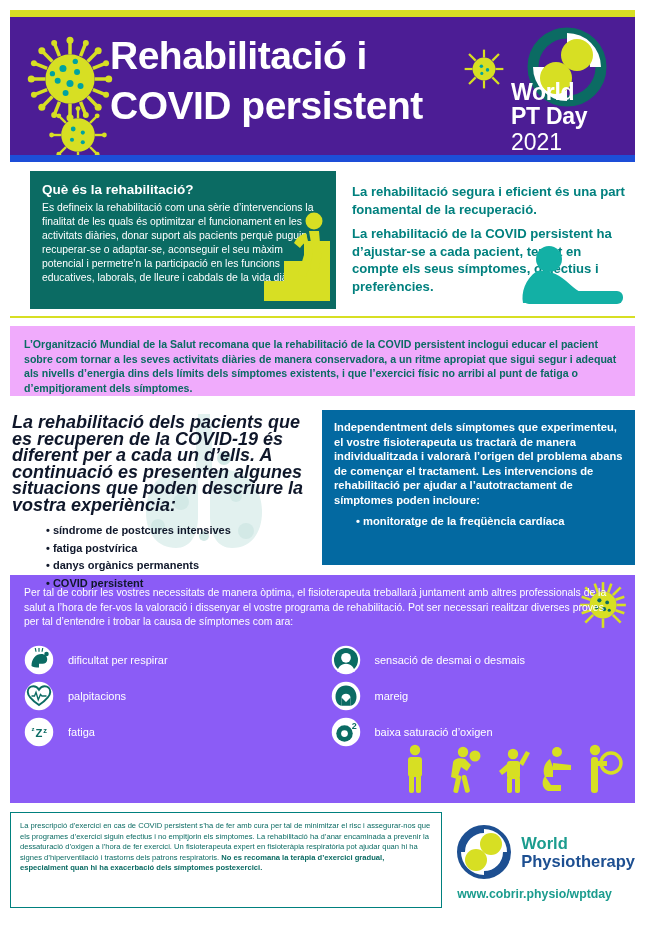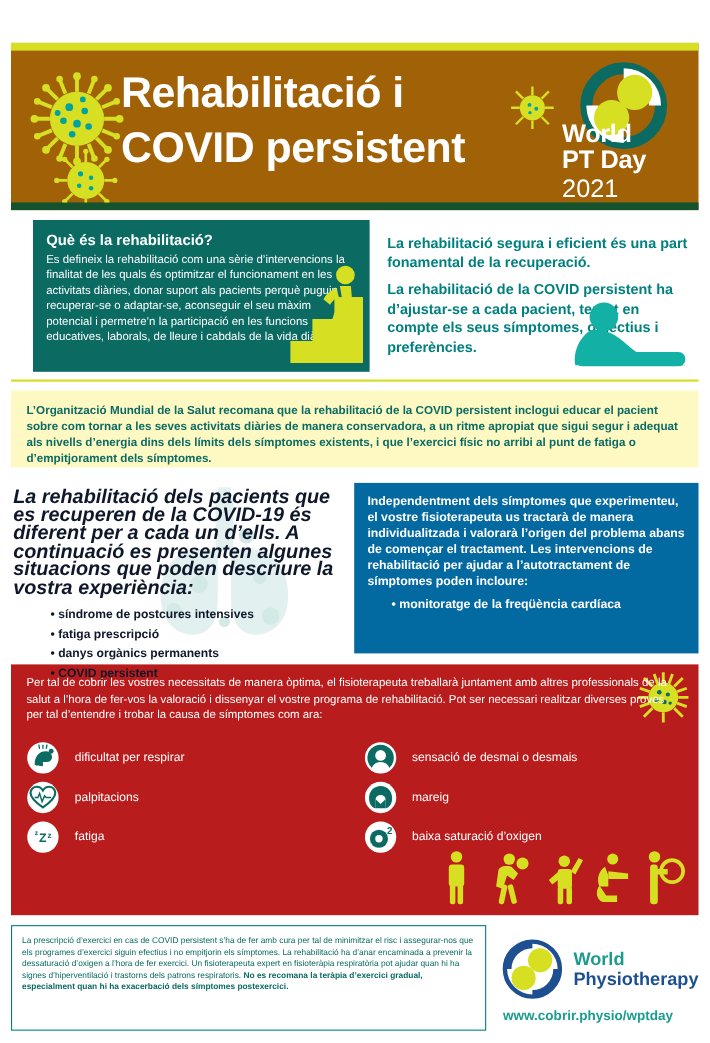--- a/index.html
+++ b/index.html
@@ -8,25 +8,24 @@
     background: #ffffff;
     font-family: "Liberation Sans", sans-serif;
     overflow: hidden;
   }
   .poster { position: relative; width: 645px; height: 948px; padding: 10px 10px 8px 10px; }
 
   
   .header {
     position: relative;
     height: 152px;
-    background: #a16207;
+    background: #4c1d95;
     border-top: 7px solid #d7df23;
-    border-bottom: 7px solid #14532d;
+    border-bottom: 7px solid #1d4ed8;
     overflow: hidden;
-    margin-top: 29px;
   }
   .header-title {
     position: absolute;
     left: 100px; top: 14px;
     color: #ffffff;
     font-size: 39px;
     font-weight: bold;
     line-height: 50px;
     letter-spacing: -0.5px;
     white-space: pre-line;
@@ -71,21 +70,21 @@
     line-height: 17.5px;
   }
   .row1-right p + p { margin-top: 7px; }
   .stretch-icon { position: absolute; right: 8px; bottom: 2px; }
 
   
   .divider { height: 2px; background: #d7df23; margin-top: 7px; }
 
   
   .who-box {
-    background: #fef9c3;
+    background: #f0abfc;
     color: #0b6b63;
     padding: 11px 14px 11px 14px;
     margin-top: 8px;
     height: 70px;
   }
   .who-box p { font-size: 10.6px; line-height: 14.6px; font-weight: bold; }
 
   
   .row2 { display: flex; margin-top: 14px; height: 155px; position: relative; }
   .row2-left {
@@ -110,21 +109,21 @@
     color: #ffffff;
     padding: 10px 10px 8px 12px;
   }
   .row2-right p { font-size: 11.2px; font-weight: bold; line-height: 14.6px; }
   .row2-right ul { margin: 6px 0 0 22px; list-style: none; }
   .row2-right li { font-size: 11.2px; font-weight: bold; line-height: 15.5px; }
   .row2-right li:before { content: "• "; }
 
   
   .tests {
-    background: #b91c1c;
+    background: #8b5cf6;
     color: #ffffff;
     margin-top: 10px;
     padding: 11px 14px 24px 14px;
     height: 228px;
     position: relative;
     overflow: hidden;
   }
   .tests > p.lead { font-size: 10.4px; line-height: 14.6px; position: relative; z-index: 2;}
   .sym-grid {
     display: flex; margin-top: 13px; position: relative; z-index: 2;
@@ -323,21 +322,21 @@
           <circle cx="130" cy="90" r="6"></circle>
             <circle cx="52" cy="120" r="7"></circle>
           <circle cx="140" cy="125" r="8"></circle>
             <circle cx="98" cy="130" r="5"></circle>
         </g>
       </svg>
       <div class="inner">
         <p>La rehabilitació dels pacients que es recuperen de la COVID-19 és diferent per a cada un d’ells. A continuació es presenten algunes situacions que poden descriure la vostra experiència:</p>
         <ul>
           <li>síndrome de postcures intensives</li>
-          <li>fatiga prescripció</li>
+          <li>fatiga postvírica</li>
           <li>danys orgànics permanents</li>
           <li>COVID persistent</li>
         </ul>
       </div>
     </div>
     <div class="row2-right">
       <p>Independentment dels símptomes que experimenteu, el vostre fisioterapeuta us tractarà de manera individualitzada i valorarà l’origen del problema abans de començar el tractament. Les intervencions de rehabilitació per ajudar a l’autotractament de símptomes poden incloure:</p>
       <ul>
         <li>monitoratge de la freqüència cardíaca</li>
       </ul>

